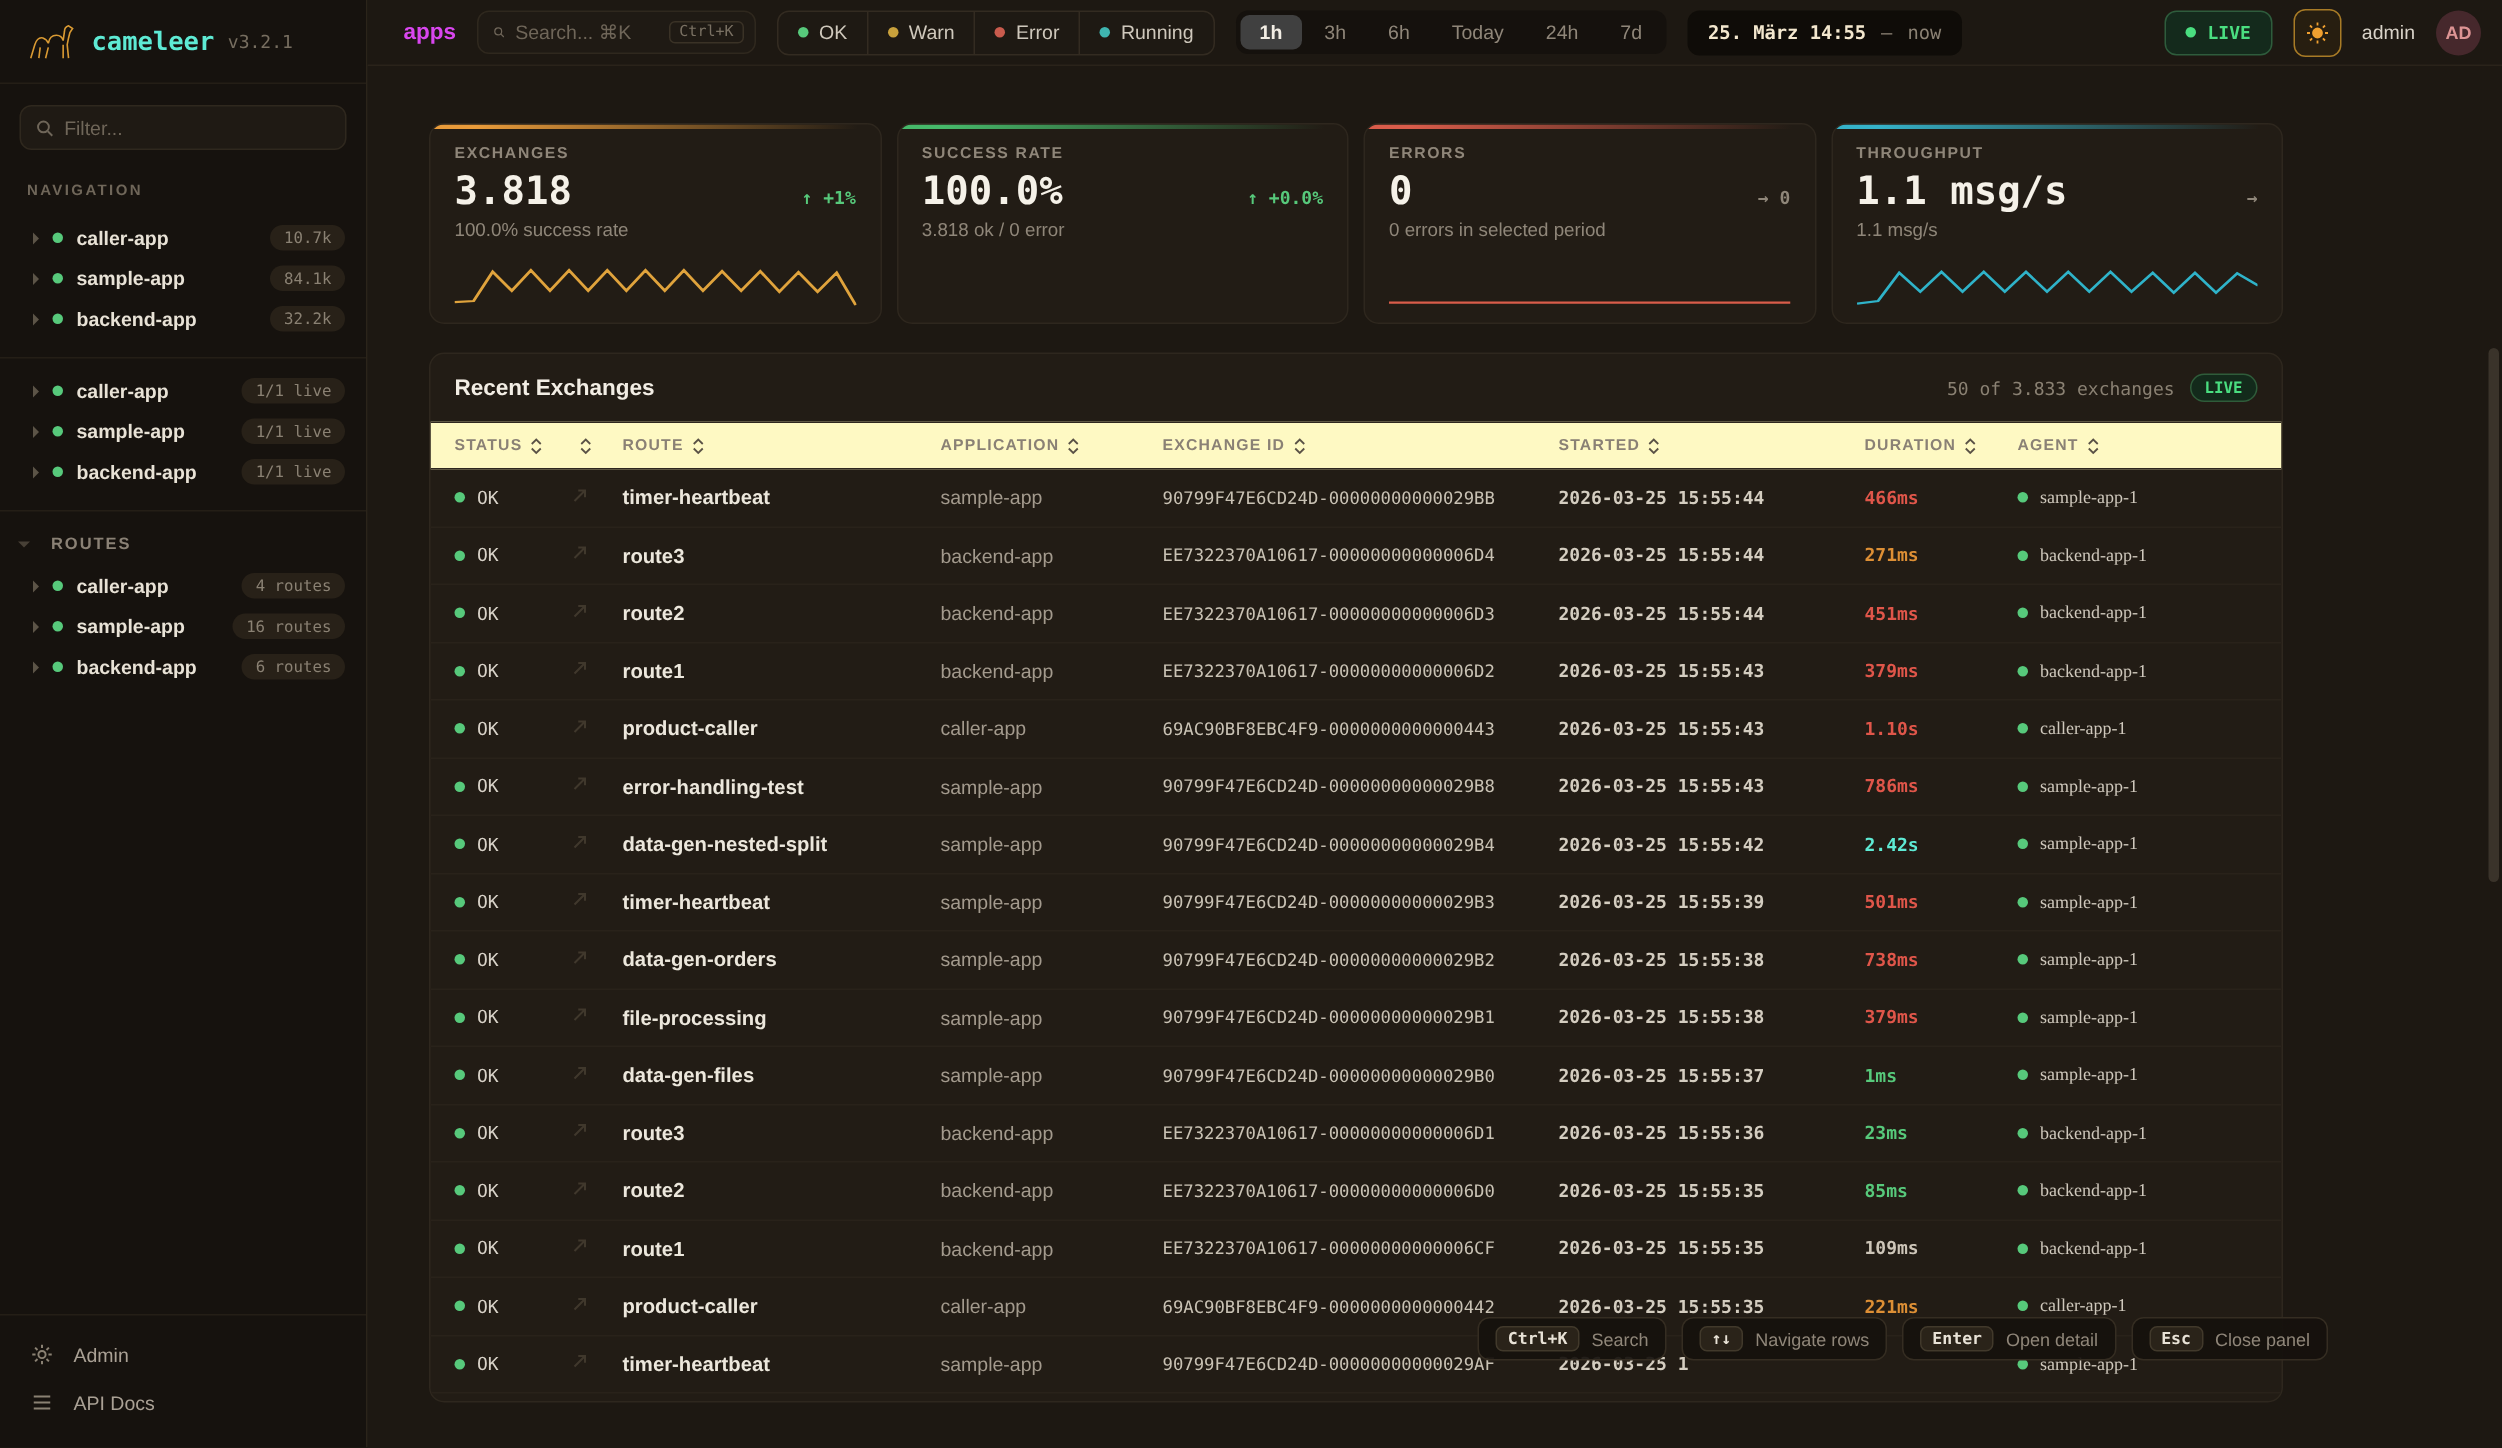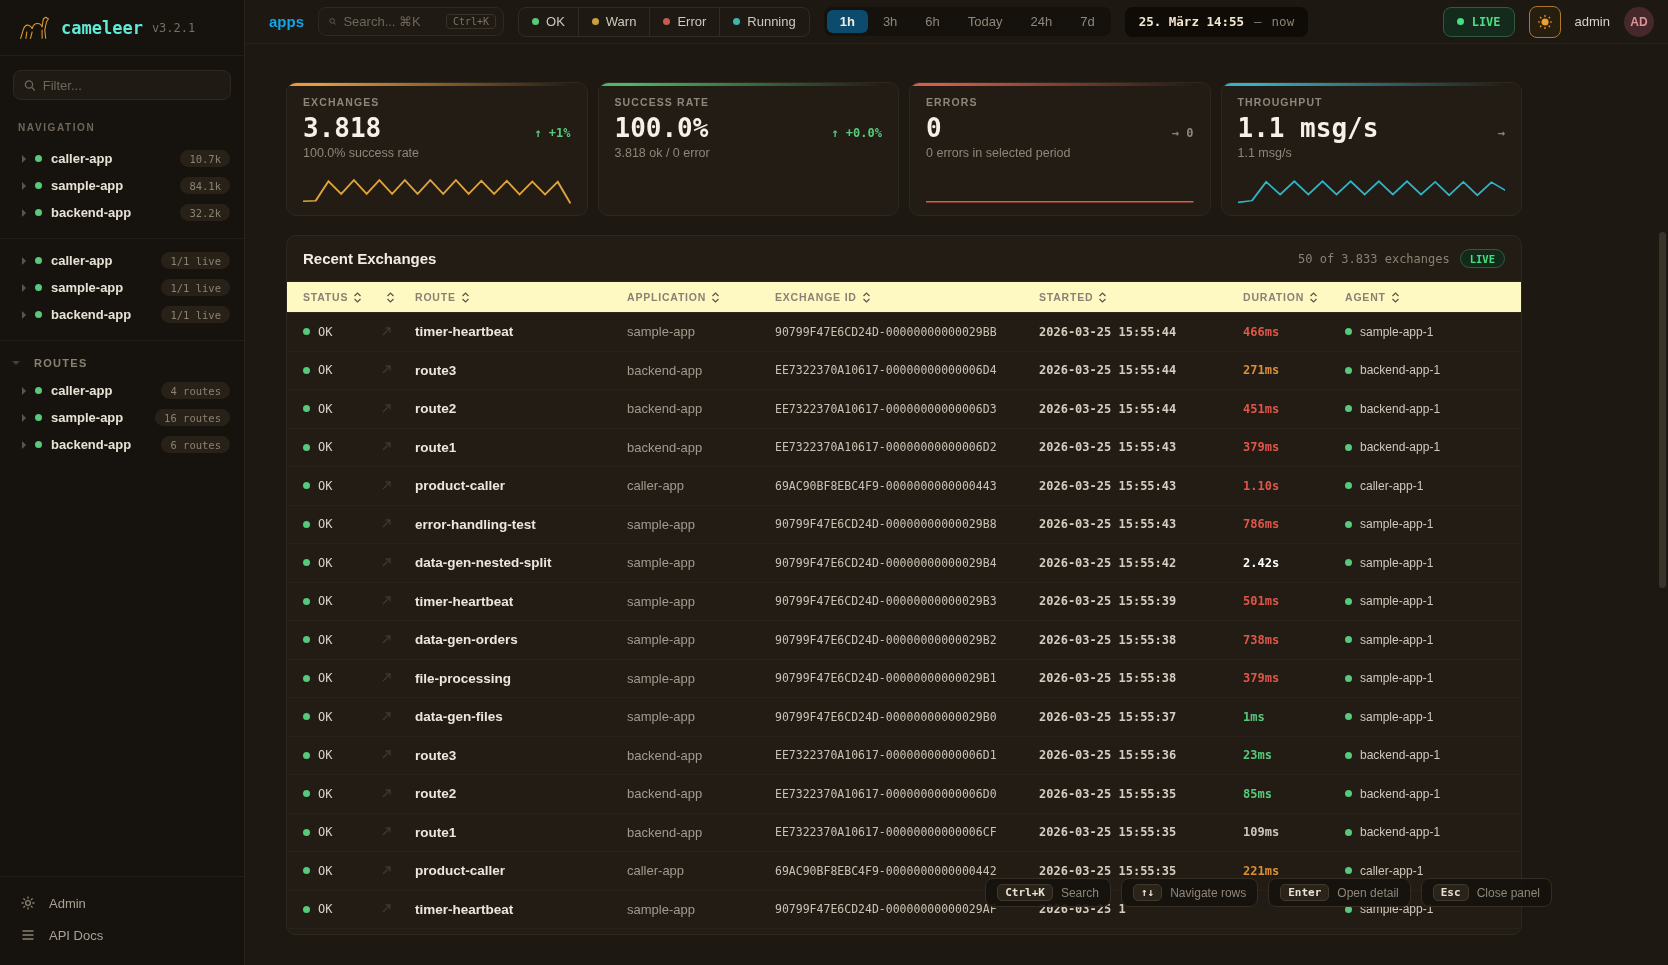--- a/index.html
+++ b/index.html
@@ -39,38 +39,38 @@
   .nav-name { font-size:13px; font-weight:bold; color:#e8e2d6; }
   .nav-badge { margin-left:auto; font-family:"DejaVu Sans Mono", monospace; font-size:10.5px;
     color:#8a8173; background:#282118; border-radius:9px; padding:2.5px 9px; }
   .sidebar-footer { margin-top:auto; border-top:1px solid #241e16; padding:10px 0 14px; }
   .foot-item { display:flex; align-items:center; gap:13px; padding:8px 20px; cursor:pointer;
     color:#aaa195; font-size:13px; }
 
   
   .topbar { background:#1d1812; border-bottom:1px solid #2a231a; display:flex; align-items:center;
     padding:0 14px 0 24px; gap:14px; }
-  .page-name { font-size:15px; font-weight:bold; color:#0ea5e9; }
+  .page-name { font-size:15px; font-weight:bold; color:#d946ef; }
   .searchbox { width:186px; height:29px; background:#1f1a14; border:1px solid #2f281e; border-radius:8px;
     display:flex; align-items:center; gap:7px; padding:0 7px 0 10px; }
   .searchbox input { background:transparent; border:none; outline:none; width:100%;
     color:#cfc8bc; font-size:13px; }
   .searchbox input::placeholder { color:#6f6659; }
   .kbd-chip { font-family:"DejaVu Sans Mono", monospace; font-size:10px; color:#7a7163;
     border:1px solid #3a3226; border-radius:4px; padding:1px 6px; white-space:nowrap; }
   .status-seg { display:flex; border:1px solid #332b21; border-radius:8px; background:#1e1913;
     overflow:hidden; height:30px; }
   .seg { display:flex; align-items:center; gap:7px; padding:0 13px; cursor:pointer; }
   .seg + .seg { border-left:1px solid #332b21; }
   .seg-dot { width:7px; height:7px; border-radius:50%; }
   .seg-label { font-size:13px; color:#cfc8bc; }
   .range-seg { display:flex; align-items:center; background:#15110d; border-radius:8px; padding:3px; gap:2px; }
   .range-btn { border:none; background:transparent; color:#8f8679; font-size:13px; padding:4px 13px;
     border-radius:6px; cursor:pointer; font-family:inherit; }
-  .range-btn.active { background:#0c4a6e; color:#f2ede4; font-weight:bold; }
+  .range-btn.active { background:#404040; color:#f2ede4; font-weight:bold; }
   .date-pill { display:flex; align-items:center; gap:10px; background:#0f0c08; border-radius:8px;
     height:30px; padding:0 14px; font-family:"DejaVu Sans Mono", monospace; font-size:12.5px; }
   .date-from { color:#f3e7ce; font-weight:bold; }
   .date-sep, .date-to { color:#8a8173; }
   .tb-spacer { flex:1; }
   .live-btn { display:flex; align-items:center; gap:8px; background:#142a1c; border:1px solid #2e5c3c;
     border-radius:8px; height:30px; padding:0 13px; cursor:pointer; }
   .live-btn .dot { width:7px; height:7px; background:#4ade80; }
   .live-label { font-family:"DejaVu Sans Mono", monospace; font-size:12px; font-weight:bold; color:#4ade80; }
   .theme-btn { width:32px; height:32px; border:1px solid #a87b26; background:#271e10; border-radius:8px;
@@ -108,21 +108,21 @@
     letter-spacing:0.8px; color:#8a8175; cursor:pointer; }
   .trow { height:38.5px; border-bottom:1px solid #29221a; cursor:pointer; }
   .c-status { display:flex; align-items:center; gap:8px; font-family:"DejaVu Sans Mono", monospace;
     font-size:12px; color:#d8d2c8; }
   .c-arrow { opacity:.55; }
   .c-route { font-size:13.5px; font-weight:bold; color:#ece7dc; }
   .c-app { font-size:13px; color:#a39a8d; }
   .c-id { font-family:"DejaVu Sans Mono", monospace; font-size:11.5px; color:#c9c2b4; }
   .c-started { font-family:"DejaVu Sans Mono", monospace; font-size:12px; font-weight:bold; color:#d4cdc0; }
   .c-dur { font-family:"DejaVu Sans Mono", monospace; font-size:12px; font-weight:bold; }
-  .c-agent { display:flex; align-items:center; gap:8px; font-family:Liberation Sans, sans-serif;
+  .c-agent { display:flex; align-items:center; gap:8px; font-family:Liberation Serif, serif;
     font-size:12px; color:#cfc8bc; }
 
   
   .hints { position:absolute; bottom:58px; right:116px; display:flex; gap:10px; }
   .hint { display:flex; align-items:center; gap:8px; background:rgba(22,17,13,0.93);
     border:1px solid #352d22; border-radius:8px; padding:5px 11px; }
   .kbd { font-family:"DejaVu Sans Mono", monospace; font-size:11px; font-weight:bold; color:#e8e2d6;
     background:#2a2319; border:1px solid #41392b; border-radius:5px; padding:1px 7px; }
   .hint-label { font-size:12px; color:#8f8679; }
   .scroll-thumb { position:absolute; right:2px; top:232px; width:7px; height:356px;
@@ -577,21 +577,21 @@
     </div>
     <div class="c-arrow">
       <svg width="11" height="11" viewBox="0 0 11 11" fill="none" stroke="#5a4f40" stroke-width="1.3">
         <path d="M2 9L9 2M4.5 2H9v4.5"></path>
       </svg>
     </div>
     <div class="c-route">data-gen-nested-split</div>
     <div class="c-app">sample-app</div>
     <div class="c-id">90799F47E6CD24D-00000000000029B4</div>
     <div class="c-started">2026-03-25 15:55:42</div>
-    <div class="c-dur" style="color: #ffffff;">2.42s</div>
+    <div class="c-dur" style="color: #5eead4;">2.42s</div>
     <div class="c-agent">
       <span class="dot"></span>
       <span class="ag">sample-app-1</span>
     </div>
   </div>
 
   <div class="trow grid8">
     <div class="c-status">
       <span class="dot"></span>
       <span class="st">OK</span>

